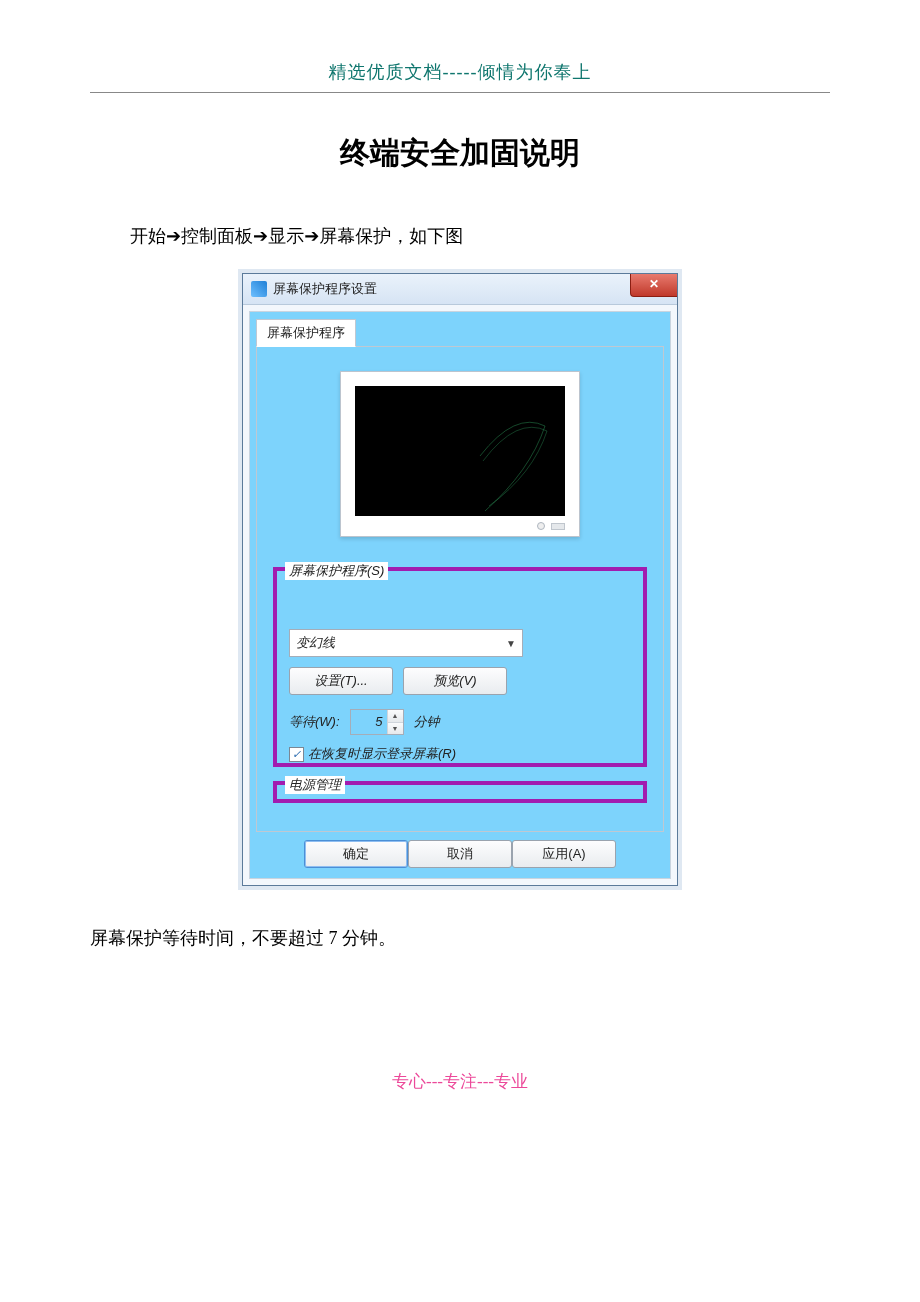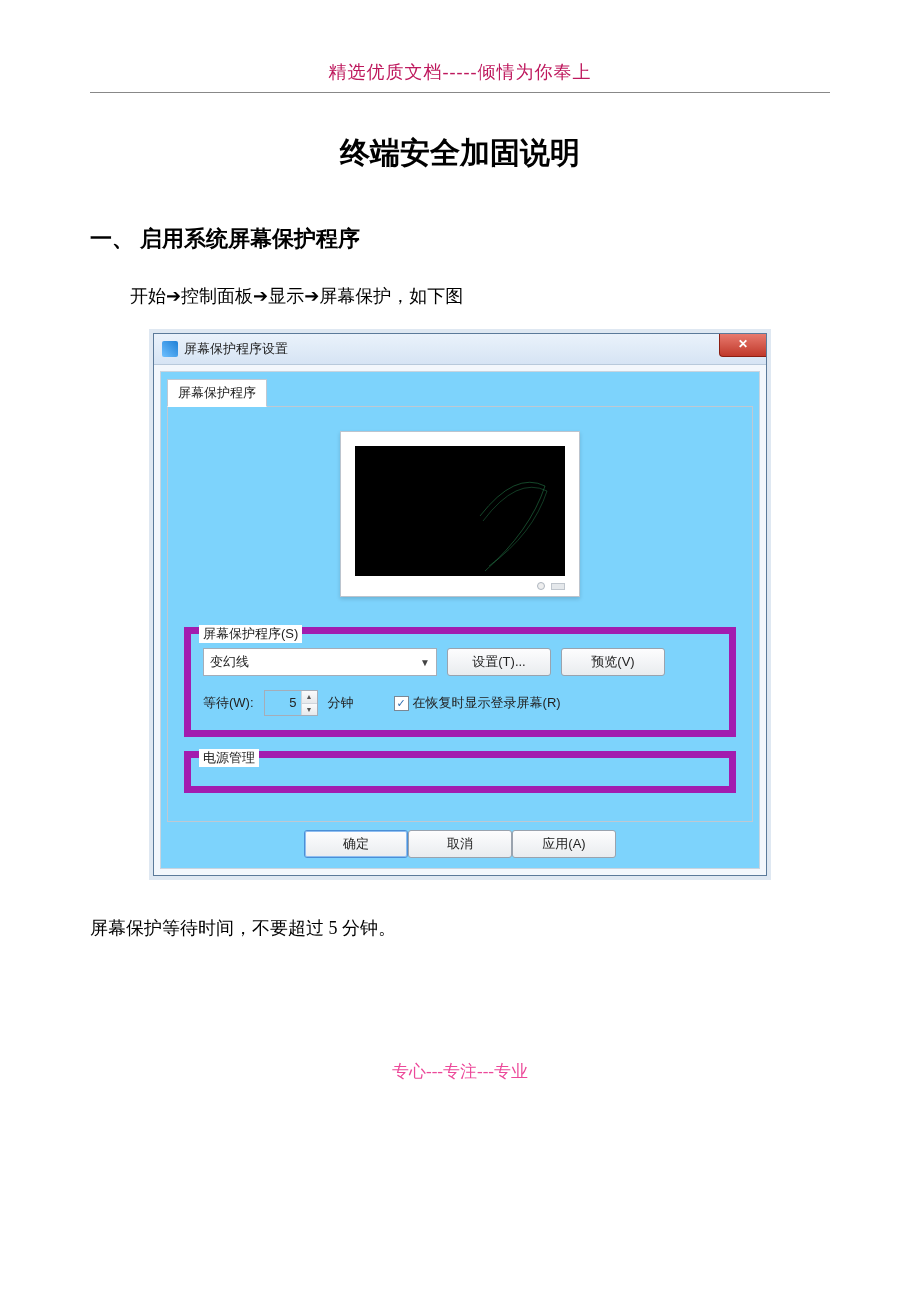--- a/index.html
+++ b/index.html
@@ -9,21 +9,21 @@
     font-family: "SimSun", "宋体", serif;
     width: 920px;
   }
   .page {
     padding: 60px 90px 40px 90px;
     box-sizing: border-box;
   }
   .header {
     text-align: center;
     font-size: 18px;
-    color: #be185d;
+    color: #0f766e;
     padding-bottom: 8px;
     border-bottom: 1px solid #888;
     margin-bottom: 30px;
     letter-spacing: 1px;
   }
   .doc-title {
     text-align: center;
     font-size: 30px;
     font-weight: bold;
     margin: 40px 0 50px 0;
@@ -34,21 +34,21 @@
     font-family: "SimHei", "黑体", sans-serif;
     margin-bottom: 30px;
   }
   .body-text {
     font-size: 18px;
     margin-left: 40px;
     margin-bottom: 25px;
   }
   .screenshot-wrap {
     margin: 0 auto 40px auto;
-    width: 614px;
+    width: 436px;
   }
   .win {
     border: 1px solid #5b7a9a;
     background: #f3f7fc;
     font-family: "Microsoft YaHei", Tahoma, sans-serif;
     font-size: 13px;
     color: #222;
     box-shadow: 0 0 0 4px #dfe8f2;
   }
   .titlebar {
@@ -138,24 +138,25 @@
     padding-top: 6px;
   }
   .led {
     width: 6px;
     height: 6px;
     border: 1px solid #aeb6bf;
     border-radius: 50%;
     background: #eee;
   }
   .groupbox {
-    border: 7px solid #a21caf;
-    padding: 14px 12px 14px 12px;
+    border: 4px solid #a21caf;
+    padding: 14px 12px 0 12px;
     margin-bottom: 14px;
     position: relative;
+    font-style: italic;
   }
   .group-label {
     position: absolute;
     top: -9px;
     left: 8px;
     background: #fff;
     padding: 0 4px;
     font-size: 13px;
   }
   .row {
@@ -167,20 +168,21 @@
   .row + .row { margin-top: 14px; }
   .dropdown {
     flex: 0 0 220px;
     height: 26px;
     border: 1px solid #a5adb8;
     background: #fff;
     display: flex;
     align-items: center;
     justify-content: space-between;
     padding: 0 6px;
+    margin-top: 44px;
   }
   .dd-arrow {
     font-size: 10px;
     color: #444;
   }
   .btn {
     height: 26px;
     min-width: 82px;
     border: 1px solid #9aa3ae;
     background: linear-gradient(#fdfdfe,#e9ecef);
@@ -257,21 +259,20 @@
   }
 </style>
 </head>
 <body>
 
 <div class="page">
   <div class="header">精选优质文档-----倾情为你奉上</div>
 
   <div class="doc-title">终端安全加固说明</div>
 
-  <div class="section-title">一、 启用系统屏幕保护程序</div>
 
   <div class="body-text">开始➔控制面板➔显示➔屏幕保护，如下图</div>
 
   <div class="screenshot-wrap">
     <div class="win">
       <div class="titlebar">
         <span class="win-icon"></span>
         <span>屏幕保护程序设置</span>
         <div class="close-btn">
           <span>✕</span>
@@ -333,16 +334,16 @@
         </div>
         <div class="dlg-buttons">
           <div class="btn" style="border-color:#4b8fd6;box-shadow:0 0 0 1px #8ebef1 inset">确定</div>
           <div class="btn">取消</div>
           <div class="btn">应用(A)</div>
         </div>
       </div>
     </div>
   </div>
 
-  <div class="caption">屏幕保护等待时间，不要超过 5 分钟。</div>
+  <div class="caption">屏幕保护等待时间，不要超过 7 分钟。</div>
 
   <div class="footer">专心---专注---专业</div>
 </div>
 
 </body></html>

